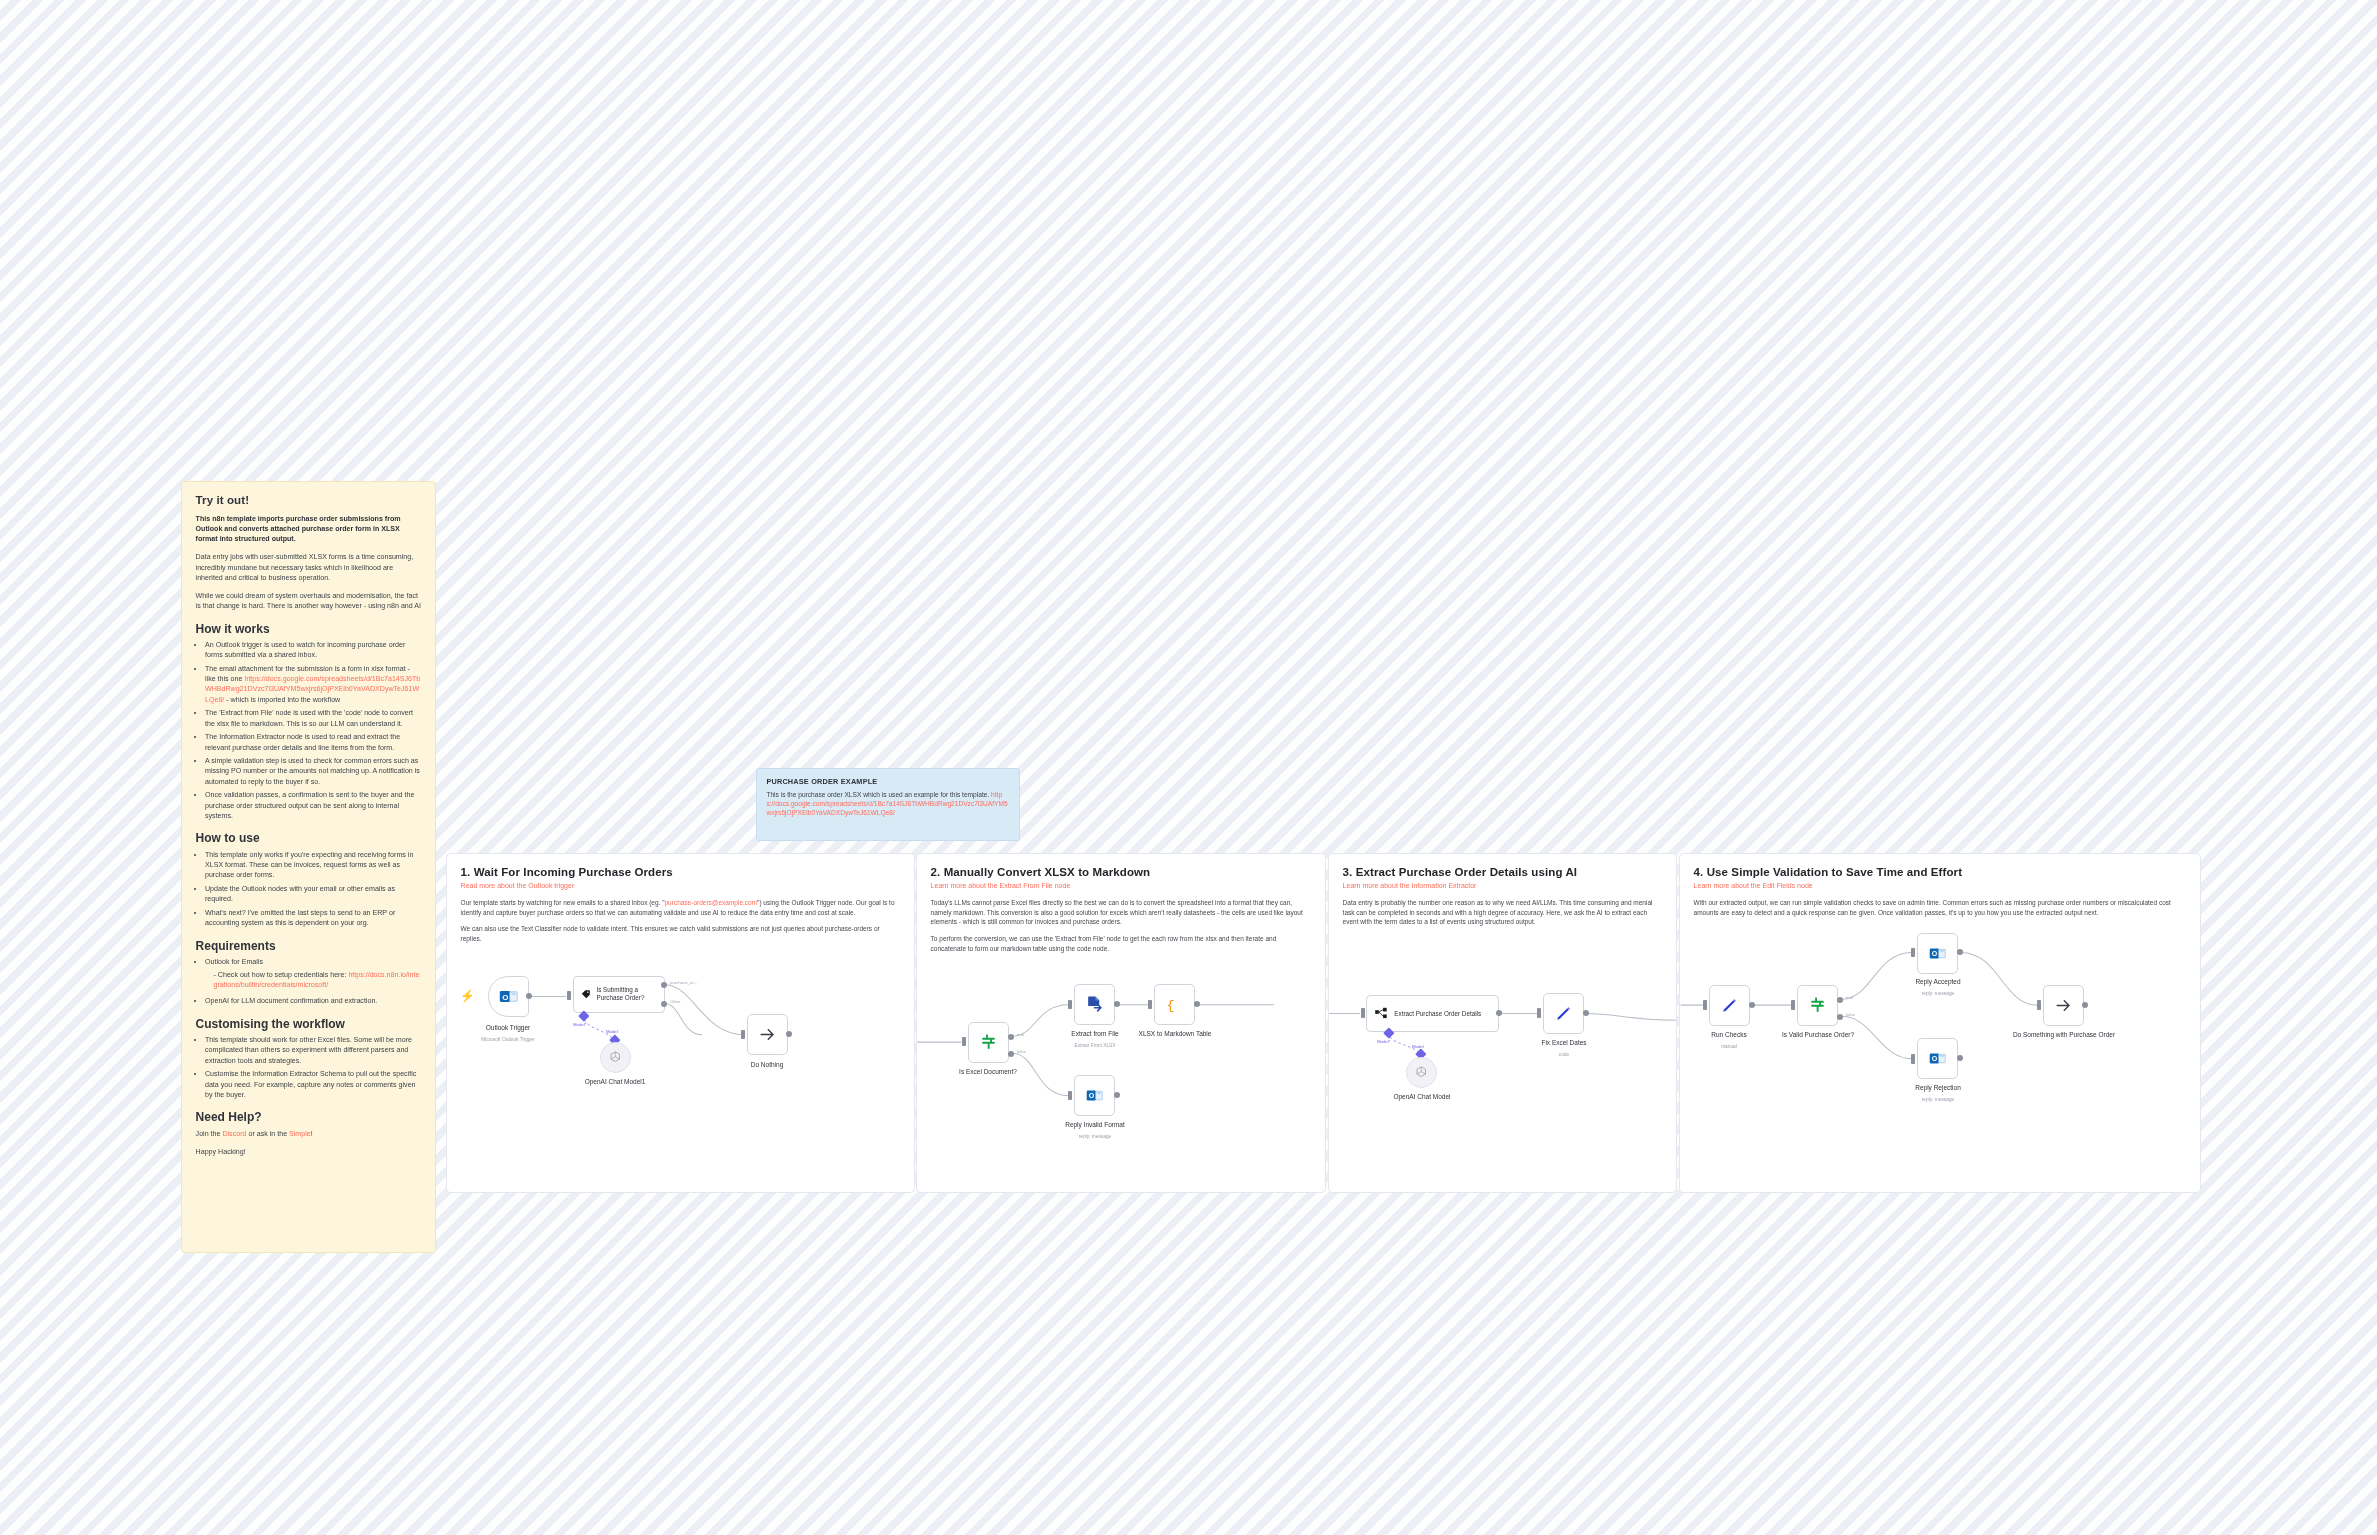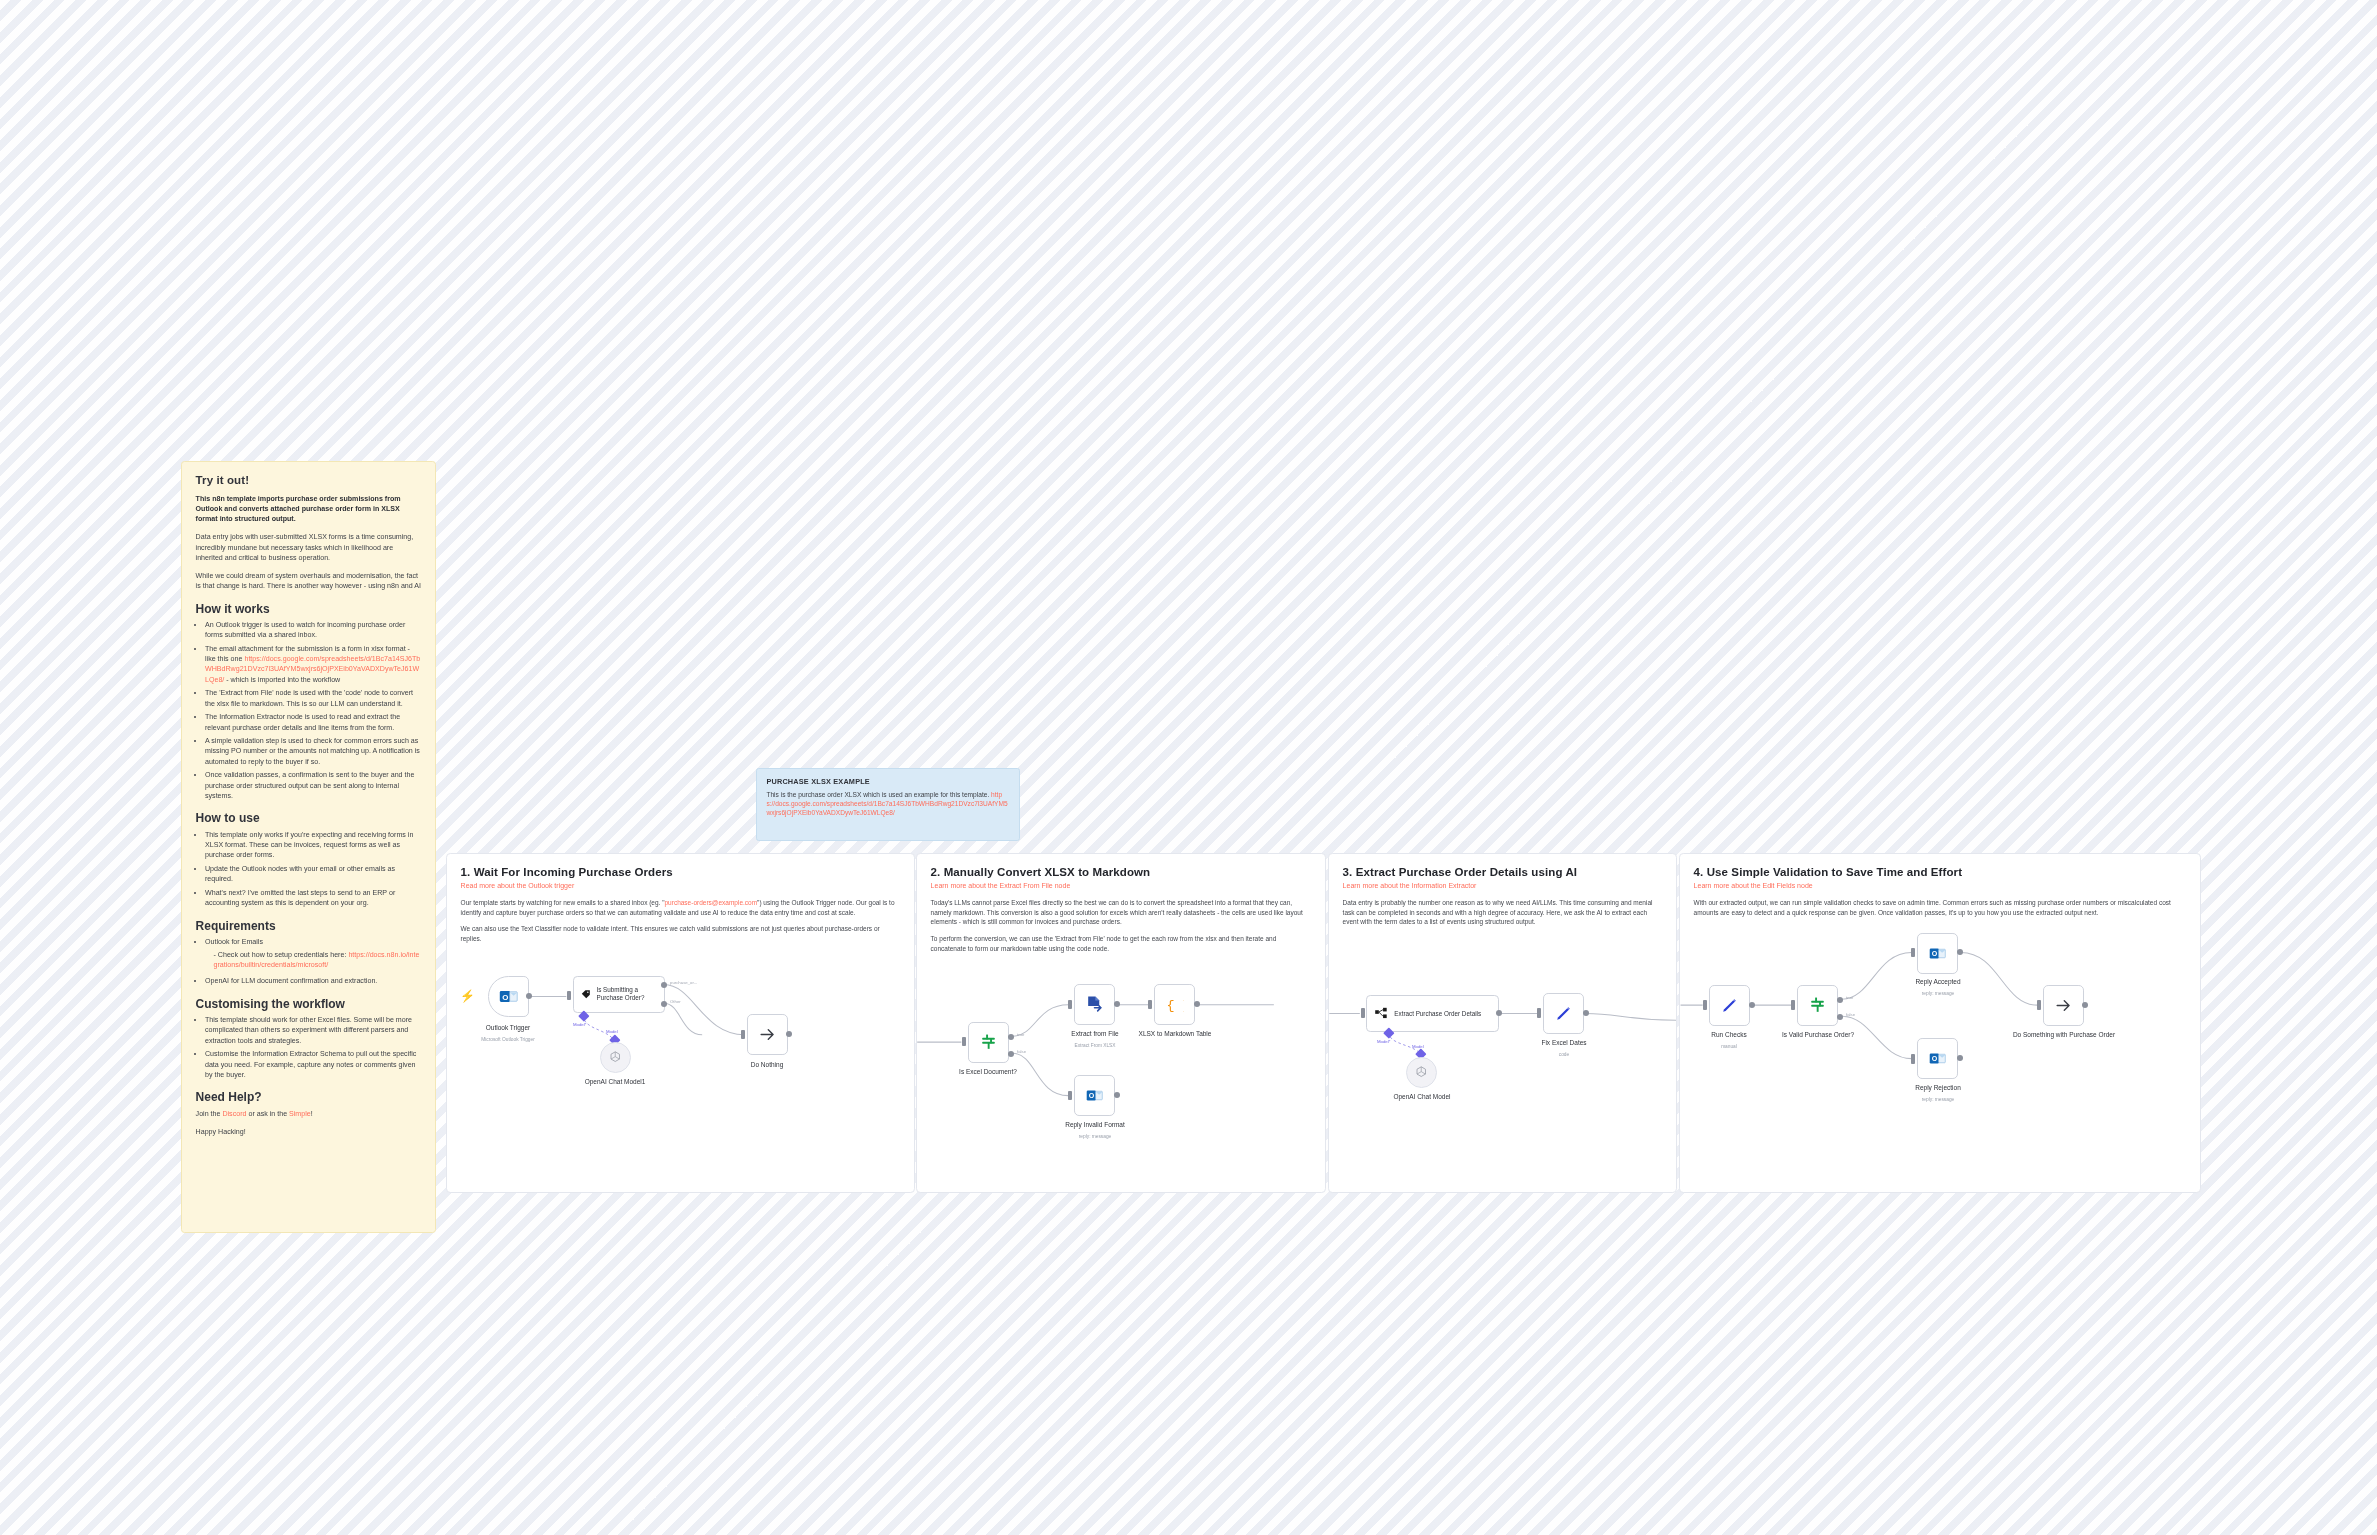--- a/index.html
+++ b/index.html
@@ -8,21 +8,21 @@
     font-family:"Liberation Sans", sans-serif;
     background-color:#f7f8fb;
     background-image: repeating-linear-gradient(135deg,
         rgba(255,255,255,0.9) 0px, rgba(255,255,255,0.9) 7.7px,
         rgba(227,231,240,0.55) 7.7px, rgba(227,231,240,0.55) 15.3px);
     position:relative;
   }
 
   
   .note-yellow{
-    position:absolute; left:181px; top:461px; width:255px; height:772px;
+    position:absolute; left:181px; top:481px; width:255px; height:772px;
     background:#fdf6dd; border:0.9px solid #f3e7b5; border-radius:3.4px;
     padding:12px 13.6px; overflow:hidden;
   }
   .note-yellow h2{ font-size:11.5px; color:#31333a; margin-bottom:7.7px; letter-spacing:0.1px;}
   .note-yellow h3{ font-size:12px; color:#31333a; margin:10.2px 0 4.3px;}
   .note-yellow p{ font-size:7.1px; line-height:1.45; color:#3f4248; margin-bottom:7.7px;}
   .note-yellow p.lead{ font-weight:bold; color:#2d2f35; }
   .note-yellow ul{ margin:0 0 6px 9.4px; }
   .note-yellow li{ font-size:7.1px; line-height:1.45; color:#3f4248; margin-bottom:3.4px; }
   .note-yellow ul ul{ margin-top:2.6px; margin-left:8.5px; list-style:none;}
@@ -116,21 +116,21 @@
   <ul>
     <li>This template should work for other Excel files. Some will be more complicated than others so experiment with different parsers and extraction tools and strategies.</li>
     <li>Customise the Information Extractor Schema to pull out the specific data you need. For example, capture any notes or comments given by the buyer.</li>
   </ul>
   <h3>Need Help?</h3>
   <p><span>Join the </span><span class="lnk-b">Discord</span><span> or ask in the </span><span class="lnk-b">Simple</span><span>!</span></p>
   <p>Happy Hacking!</p>
 </div>
 
 <div class="note-blue">
-  <h4>PURCHASE XLSX EXAMPLE</h4>
+  <h4>PURCHASE ORDER EXAMPLE</h4>
   <p><span>This is the purchase order XLSX which is used an example for this template.</span>
   <span class="lnk">https://docs.google.com/spreadsheets/d/1Bc7a14SJ6TbWHBdRwg21DVzc7l3UAfYM5wxjrs6jOjPXEib0YaVADXDywTeJ61WLQe8/</span></p>
 </div>
 
 <div class="panel" id="panel1">
   <div class="hdr">
     <h3>1. Wait For Incoming Purchase Orders</h3>
     <div class="sub">Read more about the Outlook trigger</div>
     <p>Our template starts by watching for new emails to a shared inbox (eg. "<span class="lnk-b">purchase-orders@example.com</span>") using the Outlook Trigger node. Our goal is to identify and capture buyer purchase orders so that we can automating validate and use AI to reduce the data entry time and cost at scale.</p>
     <p>We can also use the Text Classifier node to validate intent. This ensures we catch valid submissions are not just queries about purchase-orders or replies.</p>

